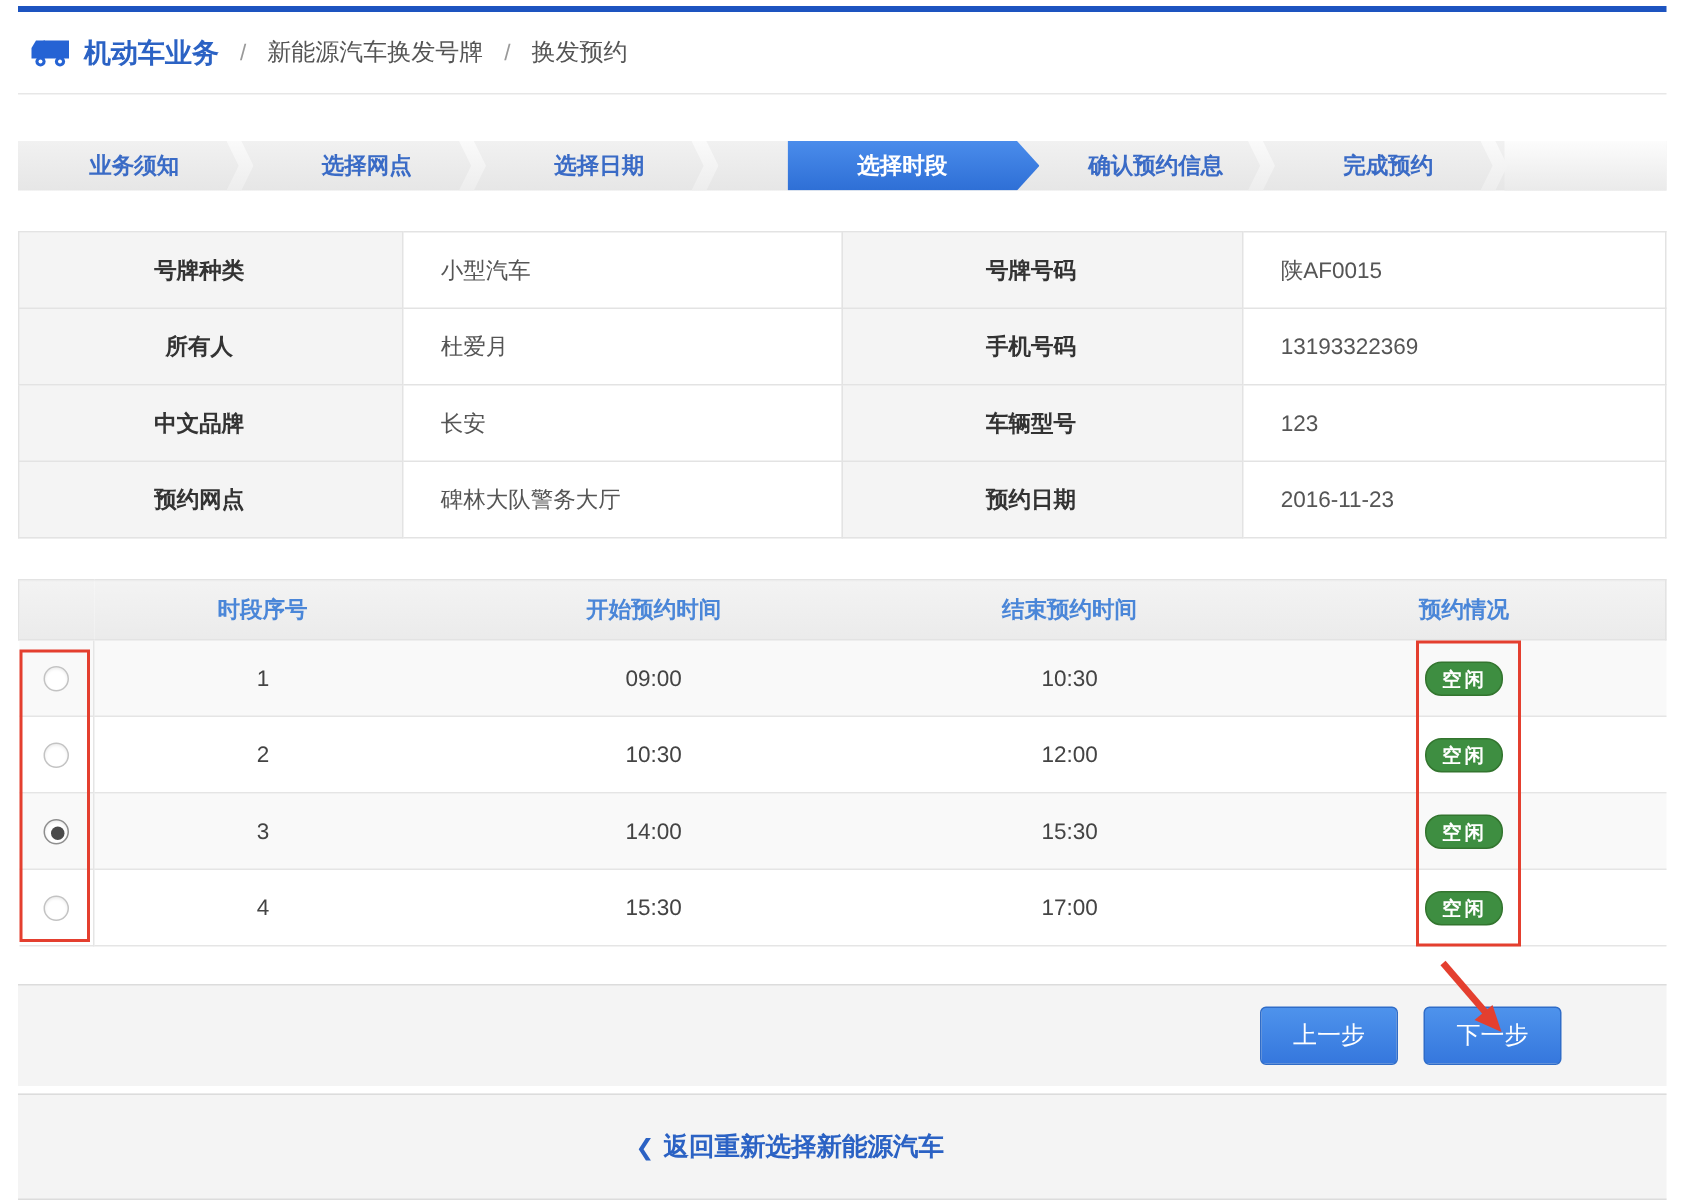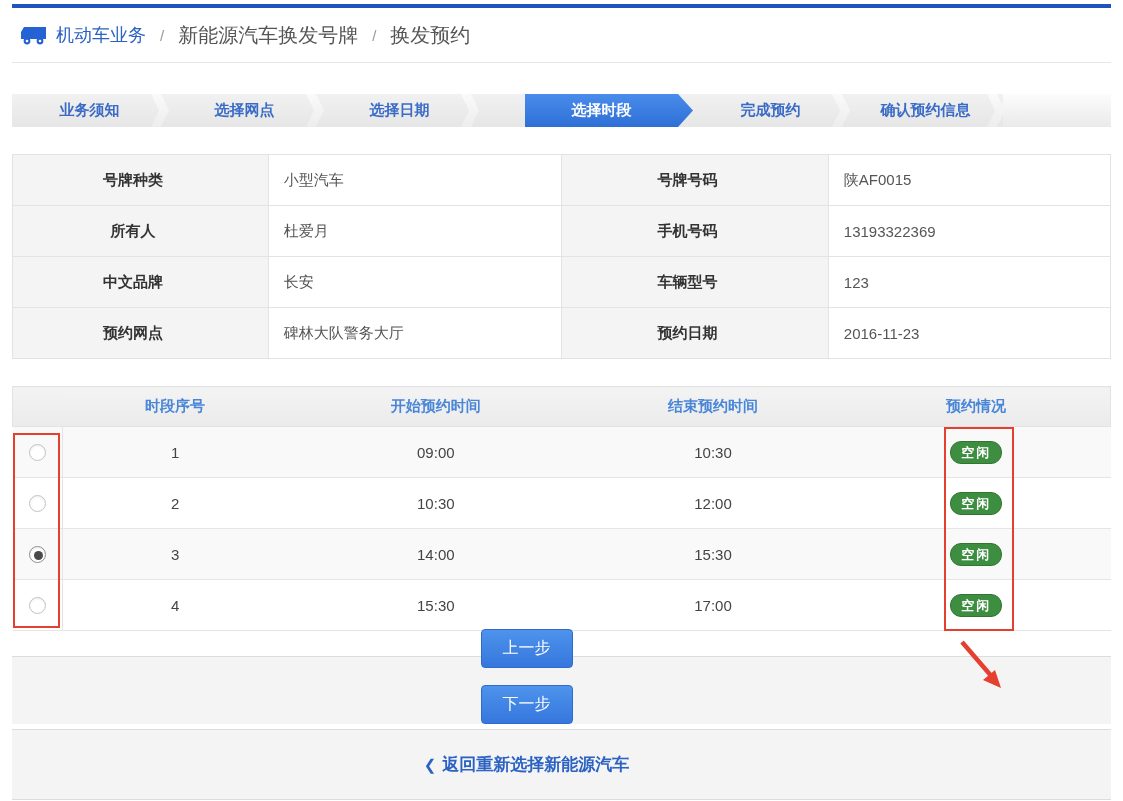--- a/index.html
+++ b/index.html
@@ -10,44 +10,44 @@
     color:#555;
   }
   .page { position:relative; width:1123px; height:801px; }
   .content { margin:0 12px; width:1099px; }
 
   
   .top-accent { margin:4px 12px 0 12px; height:4px; background:#1d54c0; }
 
   
   .breadcrumb { display:flex; align-items:center; height:55px; border-bottom:1px solid #e7e7e7; padding-left:8px; }
-  .crumb-title { color:#2b62c4; font-size:18px; font-weight:normal; margin-left:9px; }
+  .crumb-title { color:#2b62c4; font-size:18px; font-weight:bold; margin-left:9px; }
   .crumb-sep { color:#999; font-size:15px; margin:0 14px; }
-  .crumb-item { color:#555; font-size:20px; }
+  .crumb-item { color:#555; font-size:16px; }
   .truck-icon { display:inline-block; width:27px; height:20px; }
 
   
   .steps { display:flex; align-items:stretch; height:33px; margin-top:31px;
            background:linear-gradient(180deg,#f1f1f1,#e6e6e6); }
   .step { position:relative; width:155px; display:flex; align-items:center; justify-content:center;
           font-size:15px; font-weight:bold; color:#3a6bc6; cursor:pointer; }
   .step .sep { position:absolute; right:-2px; top:0; bottom:0; width:18px;
                background:linear-gradient(180deg,#fafafa,#ededed);
                clip-path:polygon(0 0,55% 0,100% 50%,55% 100%,0 100%,45% 50%); }
   .step.active { color:#ffffff; width:168px; z-index:2;
                  background:linear-gradient(180deg,#4a8ceb,#2e6fd6);
                  clip-path:polygon(0 0,calc(100% - 15px) 0,100% 50%,calc(100% - 15px) 100%,0 100%);
                  padding-right:15px;margin-left:48px; }
   .steps .filler { flex:1; background:linear-gradient(180deg,#fcfcfc,#eaeaea); }
 
   
   table.info { width:100%; border-collapse:collapse; margin-top:27px; table-layout:fixed; }
   table.info th, table.info td { border:1px solid #e3e3e3; height:51px; font-size:15px; }
   table.info th { background:#f4f4f4; color:#333; font-weight:bold; text-align:center; padding-right:15px; }
-  table.info td { background:#fff; color:#555; text-align:left; padding-left:15px; }
+  table.info td { background:#fff; color:#555; text-align:left; padding-left:25px; }
 
   
   table.slots { width:100%; border-collapse:collapse; margin-top:27px; table-layout:fixed; }
   table.slots thead th { height:40px; background:linear-gradient(180deg,#f3f3f3,#ebebeb);
                          color:#4a86d8; font-size:15px; font-weight:bold; border:1px solid #e3e3e3; border-left:none; border-right:none; }
   table.slots thead th:first-child { border-left:1px solid #e3e3e3; }
   table.slots thead th:last-child { border-right:1px solid #e3e3e3; }
   table.slots tbody td { height:51px; border-bottom:1px solid #e5e5e5; font-size:15px; color:#444; text-align:center; }
   table.slots tbody tr:nth-child(odd) td { background:#f9f9f9; }
   table.slots tbody tr:nth-child(even) td { background:#ffffff; }
@@ -60,21 +60,21 @@
   .radio.checked::after { content:""; position:absolute; left:4px; top:4px; width:9px; height:9px;
                           border-radius:50%; background:#4a4a4a; }
 
   .badge { display:inline-block; min-width:46px; padding:3px 10px; background:#3e8e41;
            border:1px solid #33752f; border-radius:11px; color:#fff; font-size:13px;
            font-weight:bold; letter-spacing:2px; line-height:15px; }
 
   
   .band { background:#f4f4f4; border-top:1px solid #dcdcdc; }
   .actions-band { margin-top:25px; height:68px; display:flex; align-items:center; justify-content:flex-end;
-                  padding-right:70px; gap:17px;flex-direction:column; }
+                  padding-right:70px; gap:17px; }
   .btn { display:inline-block; border:1px solid #2f6cc8; border-radius:4px; color:#fff; font-size:16px;
          padding:8px 21px; cursor:pointer; background:linear-gradient(180deg,#4e93ec,#3577dd);
          font-family:inherit; }
   .footer-band { margin-top:5px; height:71px; border-bottom:1px solid #dcdcdc; display:flex;
                  align-items:center; justify-content:center; padding-right:70px; }
   .back-link { color:#2b62c4; font-size:17px; font-weight:bold; text-decoration:none; cursor:pointer; }
   .back-link .chev { margin-right:6px; font-size:15px; }
 
   
   .annotations { position:absolute; left:0; top:0; width:100%; height:100%; pointer-events:none; }
@@ -121,25 +121,25 @@
       </div>
       <div class="step">
         <span>选择日期</span>
         <span class="sep"></span>
       </div>
       <div class="step active">
         <span>选择时段</span>
 
       </div>
       <div class="step">
+        <span>确认预约信息</span>
+        <span class="sep"></span>
+      </div>
+      <div class="step">
         <span>完成预约</span>
-        <span class="sep"></span>
-      </div>
-      <div class="step">
-        <span>确认预约信息</span>
         <span class="sep"></span>
       </div>
       <div class="filler"></div>
     </div>
 
     <table class="info">
       <colgroup>
           <col style="width:23.3%">
           <col style="width:26.7%">
           <col style="width:24.3%">

